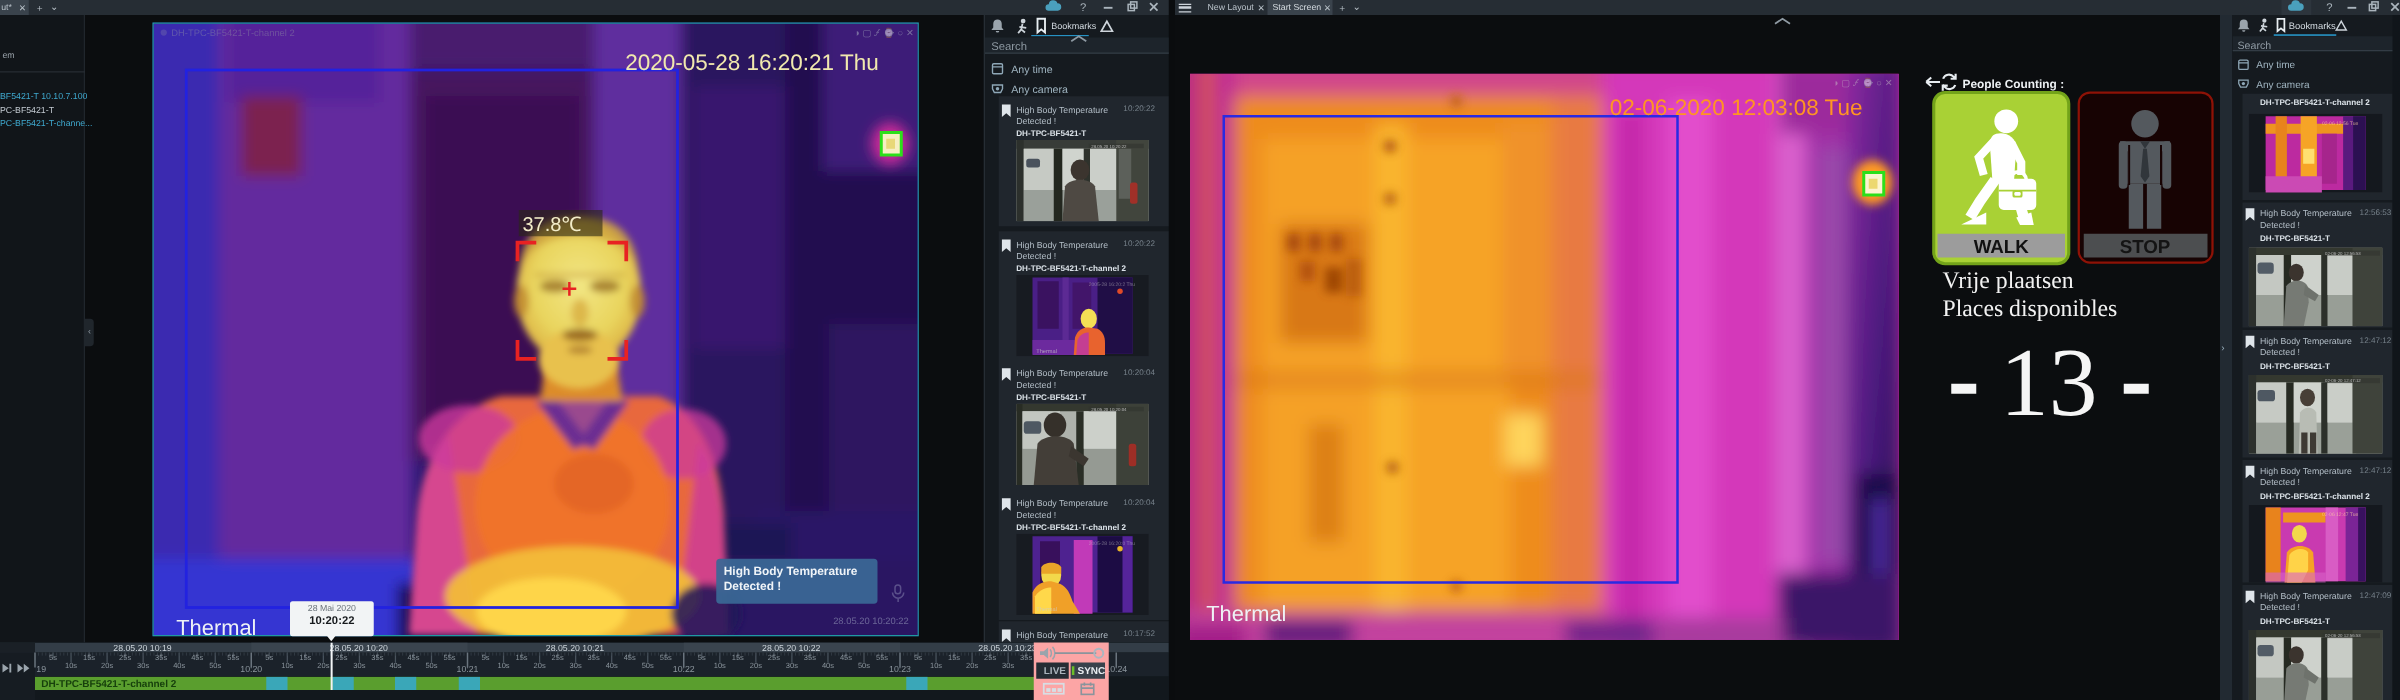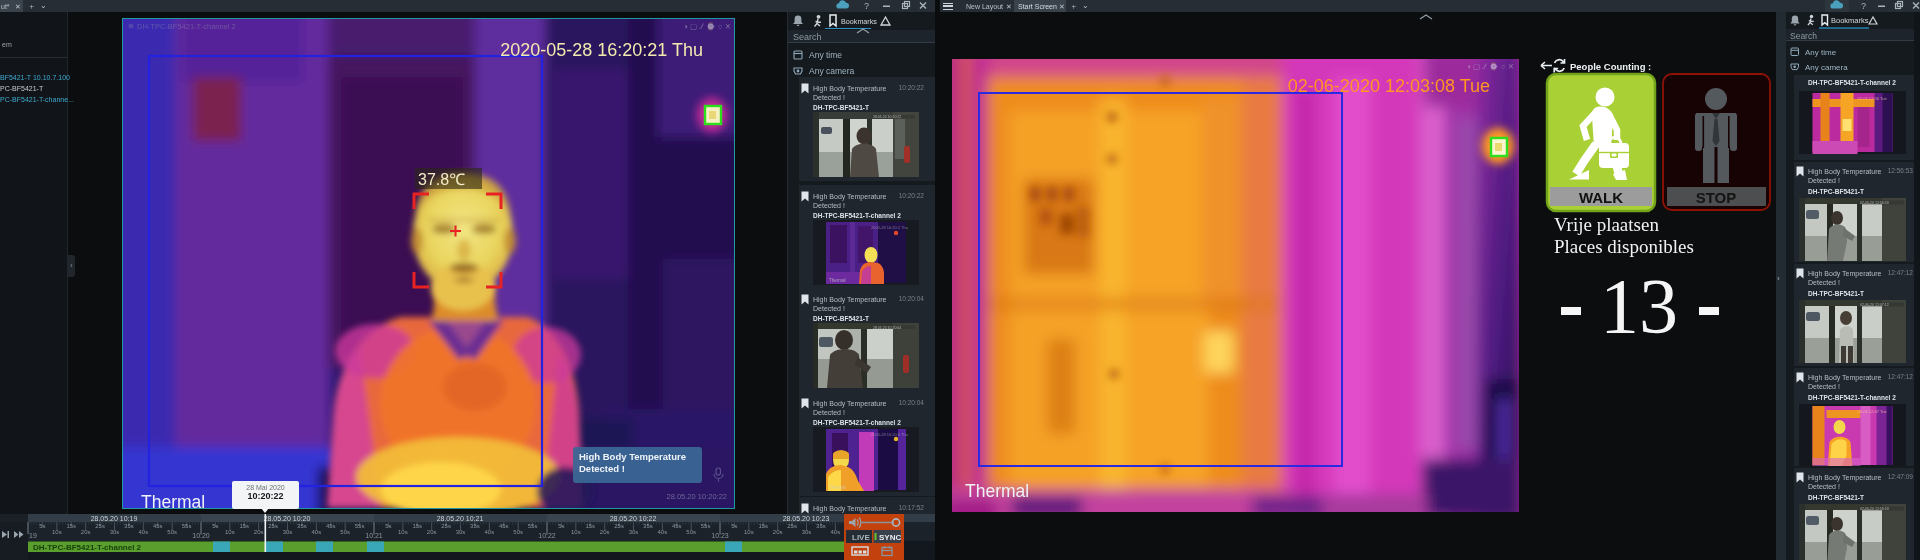--- a/index.html
+++ b/index.html
@@ -741,21 +741,21 @@
     </svg>
 
   </div>
 
   <div class="abs" style="left:232px;top:481px;width:67px;height:28px;background:#f2f4f5;border-radius:2px;z-index:5;text-align:center">
     <div style="font-size:7px;color:#6a737a;margin-top:3px">28 Mai 2020</div>
     <div style="font-size:9px;color:#16191c;font-weight:bold">10:20:22</div>
     <div class="abs" style="left:29px;top:27px;width:0;height:0;border-left:4.5px solid transparent;border-right:4.5px solid transparent;border-top:5px solid #f2f4f5"></div>
   </div>
 
-  <div class="abs" style="left:844px;top:514px;width:60px;height:46px;background:#c2410c;z-index:6">
+  <div class="abs" style="left:827px;top:514px;width:60px;height:46px;background:#fca5a5;z-index:6">
     <svg width="60" height="46" viewBox="0 0 60 46" style="position:absolute">
       <path d="M5,7 L8,7 L11.5,4 L11.5,13 L8,10 L5,10 Z" fill="#9aa4ac"></path>
       <path d="M13,5.5 C14.5,7 14.5,10 13,11.5 M15,3.5 C17.5,6 17.5,11 15,13.5" stroke="#9aa4ac" stroke-width="1.2" fill="none"></path>
       <line x1="17" y1="8.5" x2="50" y2="8.5" stroke="#8a949c" stroke-width="1.5"></line>
       <circle cx="52" cy="8.5" r="3.6" fill="none" stroke="#aab6c0" stroke-width="1.6"></circle>
       <rect x="2" y="16" width="26" height="13" fill="#252d34"></rect>
       <rect x="29.5" y="16" width="27.5" height="13" fill="#39424c"></rect>
       <rect x="30.5" y="19" width="2" height="7" fill="#6abf2a"></rect>
       <text x="8" y="25.5" font-size="8" fill="#aab4bc" font-weight="bold" font-family="Liberation Sans">LIVE</text>
       <text x="35" y="25.5" font-size="8" fill="#e8edf1" font-weight="bold" font-family="Liberation Sans">SYNC</text>

